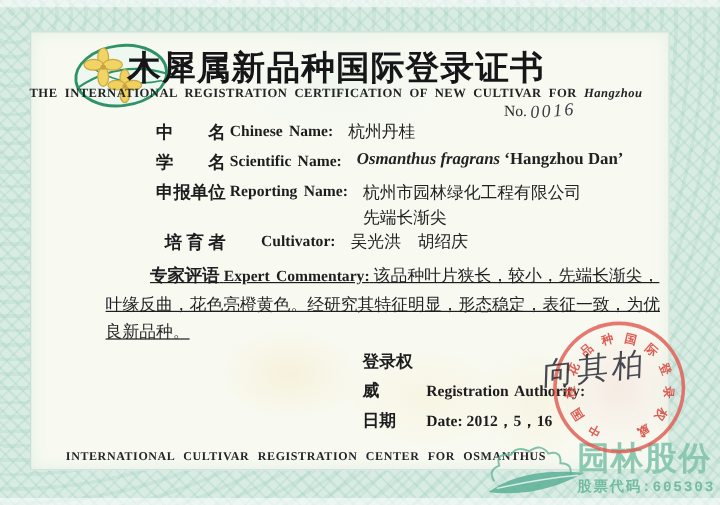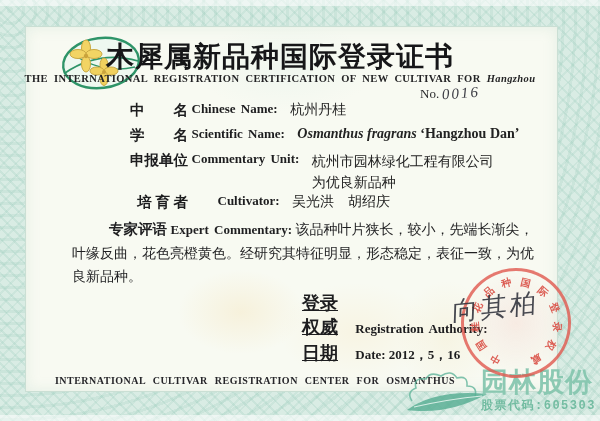--- a/index.html
+++ b/index.html
@@ -31,25 +31,25 @@
   .no-line{left:420px;top:85px;font-size:13px;color:#2a2a2c;}
   .no-line .hand{display:inline-block;font-style:italic;font-size:15px;letter-spacing:2px;transform:rotate(-4deg);color:#3c3c44;}
   .row{left:122px;font-size:14px;white-space:nowrap;}
   .lcn{display:inline-block;width:66px;font-weight:bold;font-size:14.5px;vertical-align:top;text-align:right;}
   .len{font-weight:bold;font-size:13px;margin-right:9px;vertical-align:top;word-spacing:2px;}
   .val{font-size:14px;color:#222;vertical-align:top;}
   .len.cult{margin-left:26px;}
   .val .sp{font-style:italic;font-weight:bold;}
   .val .cv{font-weight:bold;}
   .vstack{display:inline-block;vertical-align:top;line-height:21px;}
-  .commentary{left:72px;top:218px;width:470px;font-size:14px;line-height:23.5px;text-indent:37px;white-space:normal;color:#1f1f21;}
+  .commentary{left:88px;top:218px;width:470px;font-size:14px;line-height:23.5px;text-indent:37px;white-space:normal;color:#1f1f21;text-decoration:underline;}
   .commentary .lcn2{font-weight:bold;font-size:14.5px;}
   .commentary .len2{font-weight:bold;font-size:13px;word-spacing:2px;}
   .authority{left:302px;top:291px;font-size:13px;line-height:24px;}
-  .authority .acn{display:inline-block;width:50px;font-weight:bold;font-size:18px;text-decoration:underline;}
+  .authority .acn{display:inline-block;width:50px;font-weight:bold;font-size:14px;}
   .authority .aen{font-weight:bold;word-spacing:2px;}
   .footer-cn{left:0;right:70px;top:353px;text-align:center;font-size:15px;font-weight:bold;color:#1c1c1e;}
   .footer-en{left:0;right:90px;top:375px;text-align:center;font-size:10px;font-weight:bold;letter-spacing:.5px;word-spacing:4px;color:#26262a;}
   .seal{
     left:461px;top:268px;width:104px;height:104px;border-radius:50%;
     border:3px solid rgba(224,88,78,.8);
     background:radial-gradient(circle, rgba(240,150,140,.14), rgba(240,150,140,.04) 55%, transparent 75%);
     z-index:5;
   }
   .seal span{position:absolute;left:50%;top:50%;font-size:10px;font-weight:bold;color:rgba(216,74,64,.9);font-family:"Liberation Sans","DejaVu Sans",sans-serif;}
@@ -116,24 +116,24 @@
   </div>
 
   <div class="abs row" style="top:126px;">
     <span class="lcn">学　　名</span>
     <span class="len">Scientific Name:</span>
     <span class="val"><span class="sp">Osmanthus fragrans</span> <span class="cv">‘Hangzhou Dan’</span></span>
   </div>
 
   <div class="abs row" style="top:151px;">
     <span class="lcn">申报单位</span>
-    <span class="len">Commentary Unit:</span>
+    <span class="len">Reporting Name:</span>
     <span class="val vstack">
       <span>杭州市园林绿化工程有限公司</span><br>
-      <span>为优良新品种</span>
+      <span>先端长渐尖</span>
     </span>
   </div>
 
   <div class="abs row" style="top:193px;">
     <span class="lcn">培 育 者</span>
     <span class="len cult">Cultivator:</span>
     <span class="val">吴光洪　胡绍庆</span>
   </div>
 
   <div class="abs commentary">

